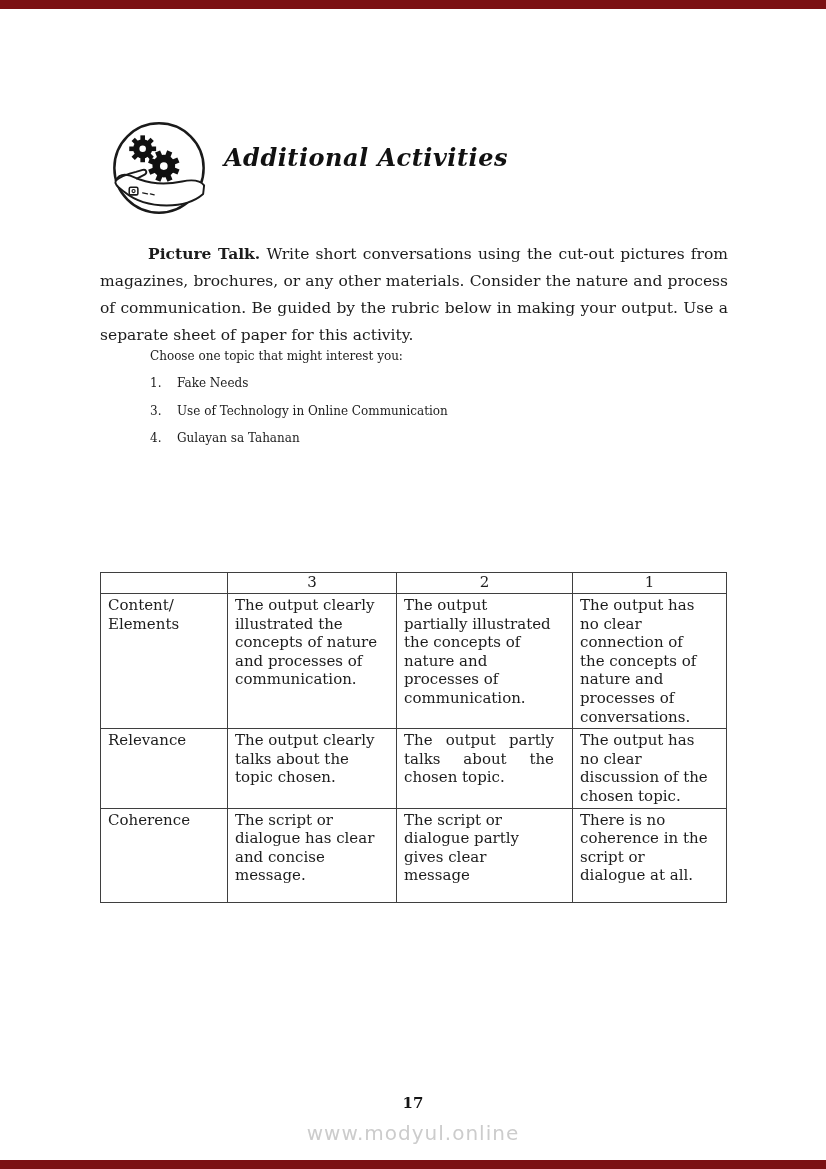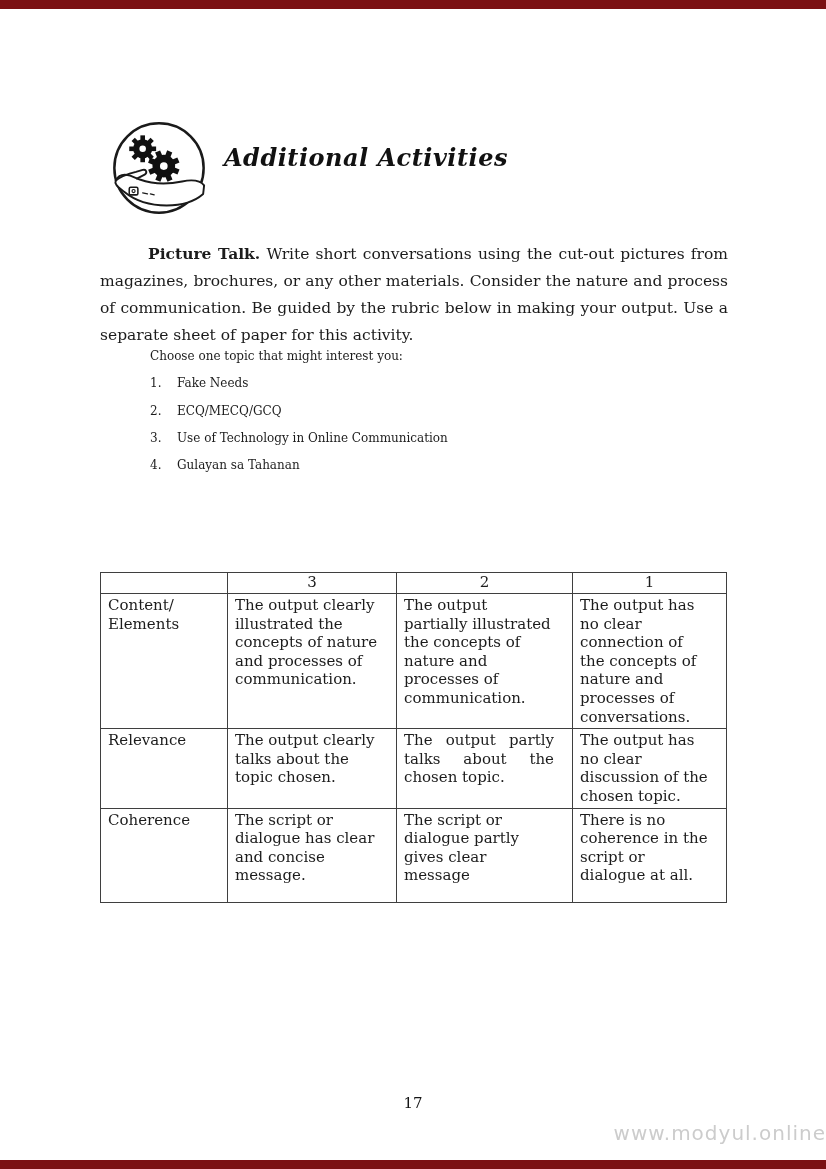--- a/index.html
+++ b/index.html
@@ -46,25 +46,25 @@
     vertical-align:top;text-align:left;
     padding:2px 18px 2px 7px;
     font-weight:normal;
   }
   #rubric th{text-align:center;height:20px;padding:0;}
   .justify{text-align:justify !important;}
 
   
   #page-number{
     position:absolute;left:0;top:1094px;width:826px;
-    text-align:center;font-size:15px;font-weight:normal;color:#151515;
+    text-align:center;font-size:15px;font-weight:bold;color:#151515;
   }
   #watermark{
     position:absolute;left:0;top:1121px;width:826px;
-    text-align:right;
+    text-align:center;
     font-family:"DejaVu Sans","Liberation Sans",sans-serif;
     font-size:20px;color:#cccccc;letter-spacing:1px;
   }
   svg{display:block;}
 </style>
 </head>
 <body>
 
 <div id="page">
 
@@ -114,21 +114,20 @@
     </svg>
   </div>
 
   <div id="page-title">Additional Activities</div>
 
   <p id="intro"><b>Picture Talk.</b><span> Write short conversations using the cut-out pictures from magazines, brochures, or any other materials.  Consider the nature and process of communication. Be guided by the rubric below in making your output. Use a separate sheet of paper for this activity.</span></p>
 
   <div id="topics">
     <div>Choose one topic that might interest you:</div>
     <div class="topic-item"><span class="num">1.</span><span>Fake Needs</span></div>
-    <div class="topic-item"><span class="num">2.</span><span>ECQ/MECQ/GCQ</span></div>
     <div class="topic-item"><span class="num">3.</span><span>Use of Technology in Online Communication</span></div>
     <div class="topic-item"><span class="num">4.</span><span>Gulayan sa Tahanan</span></div>
   </div>
 
   <table id="rubric">
     <colgroup>
         <col style="width:127px">
         <col style="width:169px">
         <col style="width:176px">
         <col style="width:154px">

